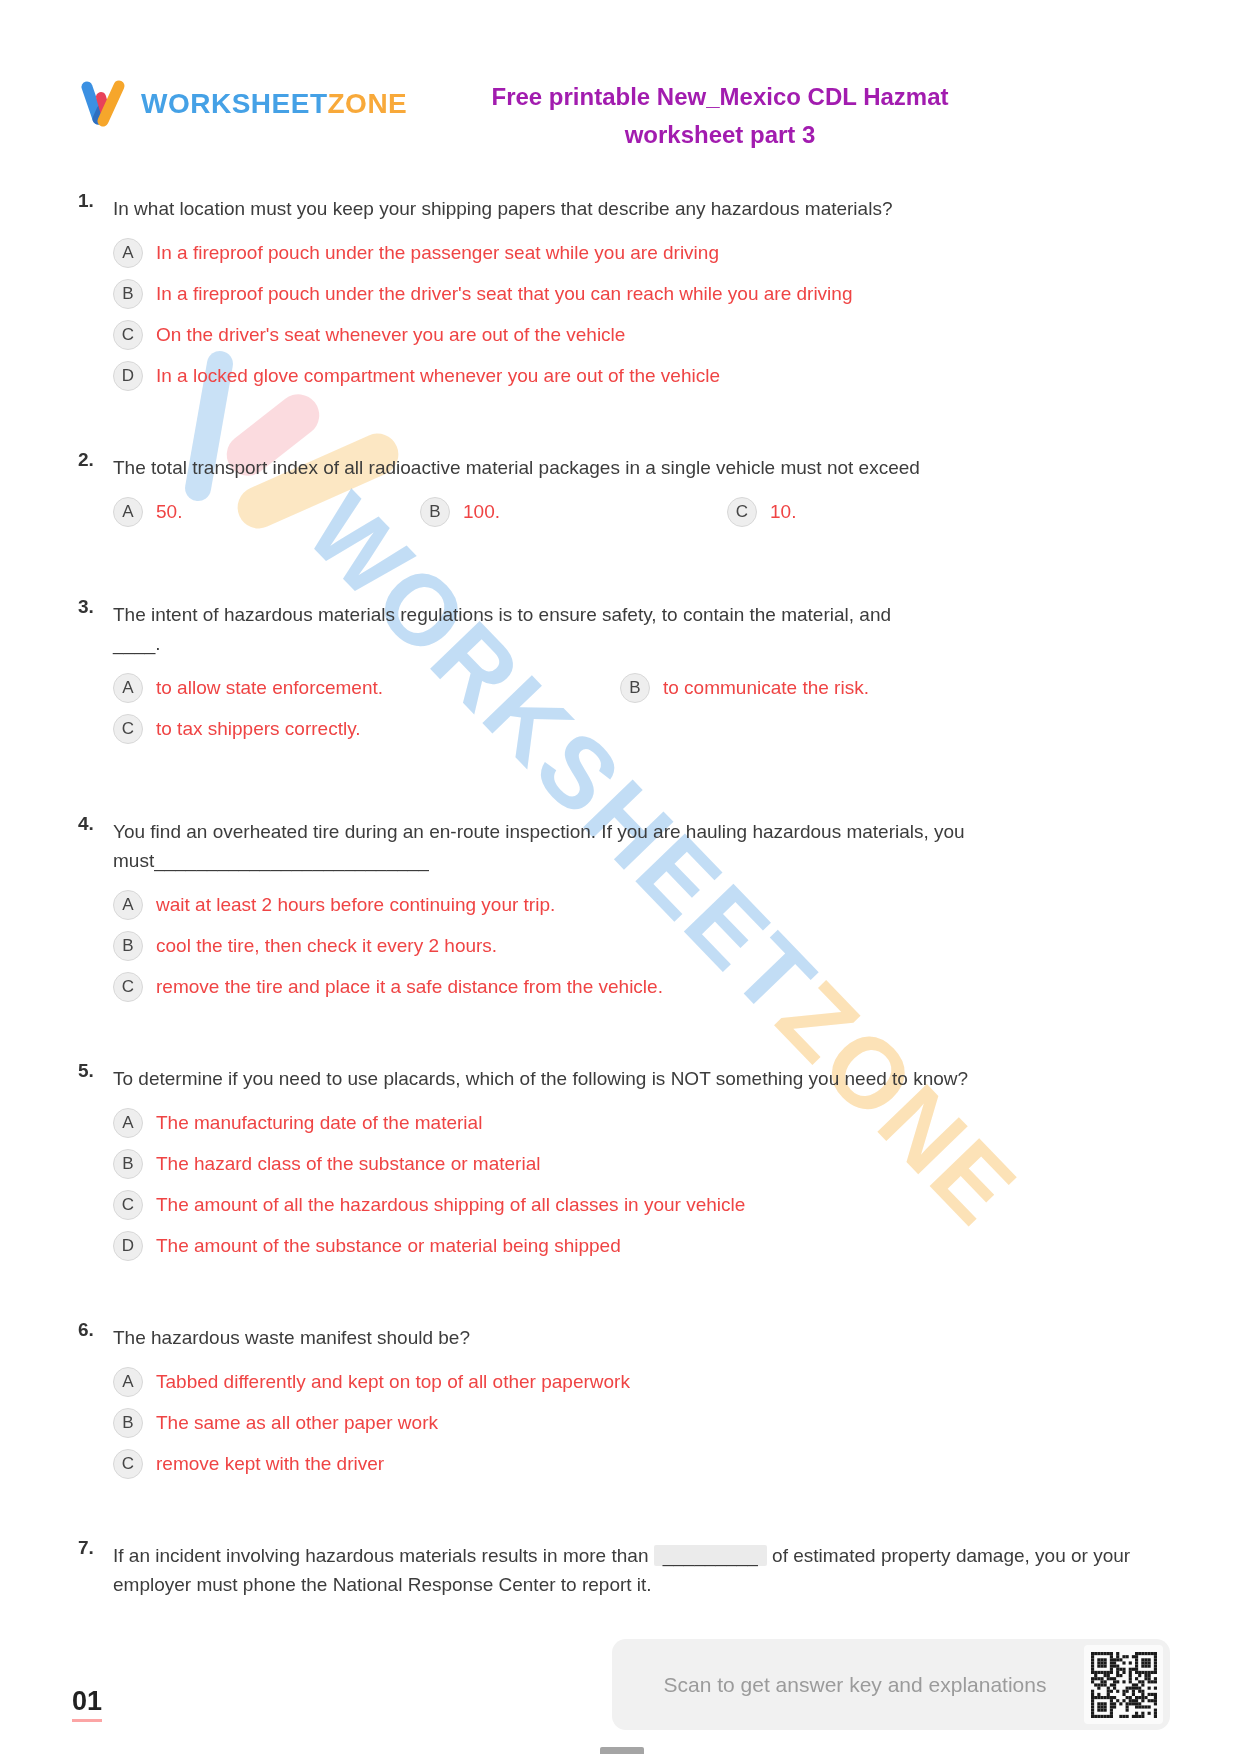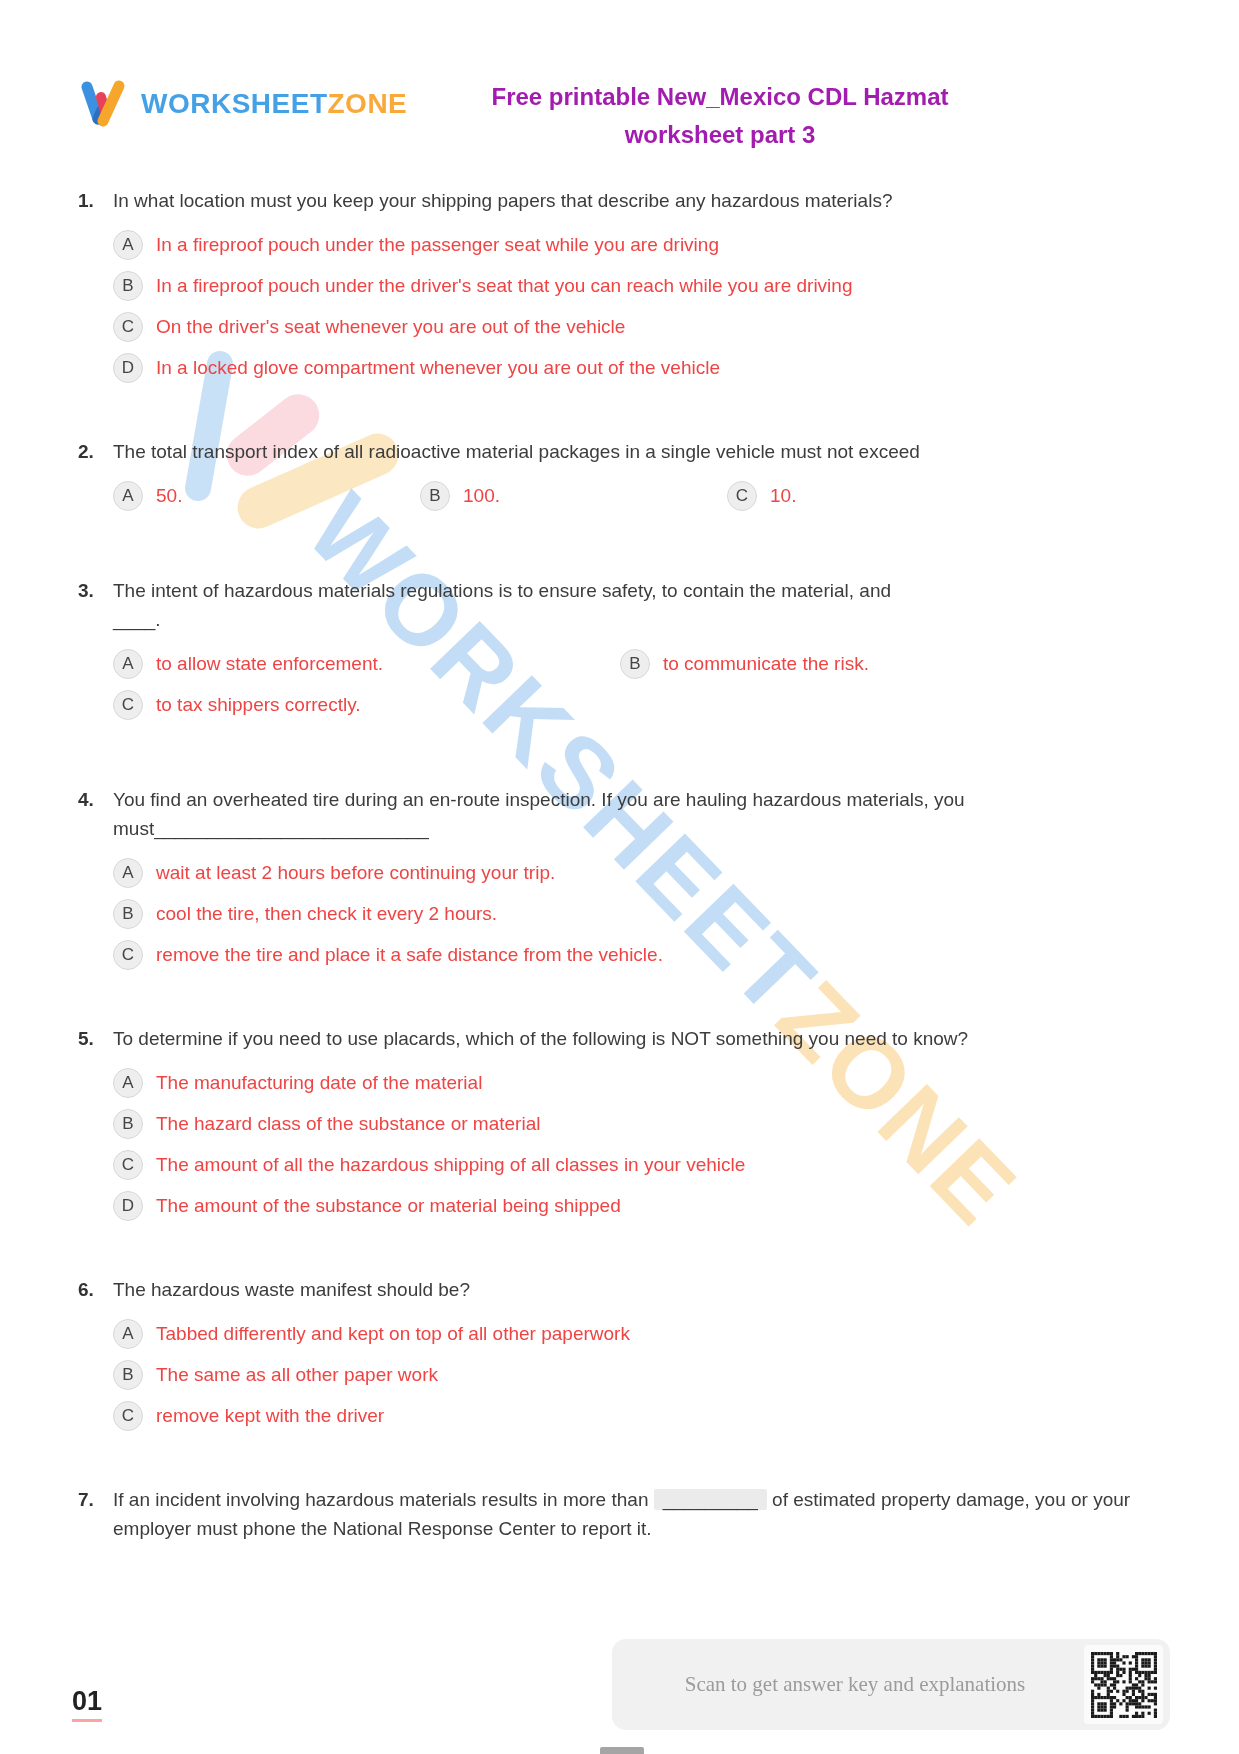--- a/index.html
+++ b/index.html
@@ -28,38 +28,38 @@
   .logo-word .lw-blue{color:#45a1e6;}
   .logo-word .lw-orange{color:#f8a93a;}
   .page-title{position:absolute;left:460px;top:78px;width:520px;text-align:center;
               font-size:24px;font-weight:bold;color:#a21caf;line-height:38px;z-index:2;}
 
   
   .questions{position:absolute;left:78px;top:186px;width:1086px;z-index:1;}
   .question{margin-bottom:54px;}
   .q-head{display:flex;font-size:19px;line-height:29px;}
   .q-num{font-weight:bold;color:#333333;width:35px;flex:none;}
-  .q-text{flex:1;color:#3c3c3c;}
+  .q-text{flex:1;color:#3c3c3c;margin-top:8px;}
   .q-text .q-sub{display:block;}
   .options{margin-left:35px;margin-top:15px;}
   .option{display:flex;align-items:center;margin-bottom:11px;}
   .badge{width:30px;height:30px;border-radius:50%;background:#eeeeee;
          border:1px solid #d8d8d8;display:flex;align-items:center;justify-content:center;
          font-size:17px;color:#454545;flex:none;box-sizing:border-box;}
   .opt-text{margin-left:13px;font-size:19px;color:#ef4444;}
   .options.cols3{display:grid;grid-template-columns:307px 307px 1fr;}
   .options.cols2{display:grid;grid-template-columns:507px 1fr;}
   .blank-hl{background:#ebebeb;padding:0 9px;border-radius:2px;}
 
   
   .page-num{position:absolute;left:72px;top:1686px;font-size:27px;font-weight:bold;
             color:#222222;border-bottom:3px solid #fca5a5;padding-bottom:2px;z-index:2;}
   .scan-banner{position:absolute;left:612px;top:1639px;width:558px;height:91px;
                background:#f1f1f1;border-radius:14px;display:flex;align-items:center;z-index:2;}
-  .scan-text{flex:1;text-align:center;color:#9b9b9b;font-size:21px;padding-left:14px;font-family:Liberation Serif, serif;}
+  .scan-text{flex:1;text-align:center;color:#9b9b9b;font-size:21px;padding-left:14px;}
   .qr-tile{width:79px;height:79px;background:#fbfbfb;border-radius:4px;flex:none;
            margin-right:7px;display:flex;align-items:center;justify-content:center;}
   .qr-tile svg{display:block;}
   .bottom-chip{position:absolute;left:600px;top:1747px;width:44px;height:7px;
                background:#a5a5a5;border-radius:2px 2px 0 0;z-index:2;}
 </style>
 </head>
 <body>
 
 <div class="wm-layer">

